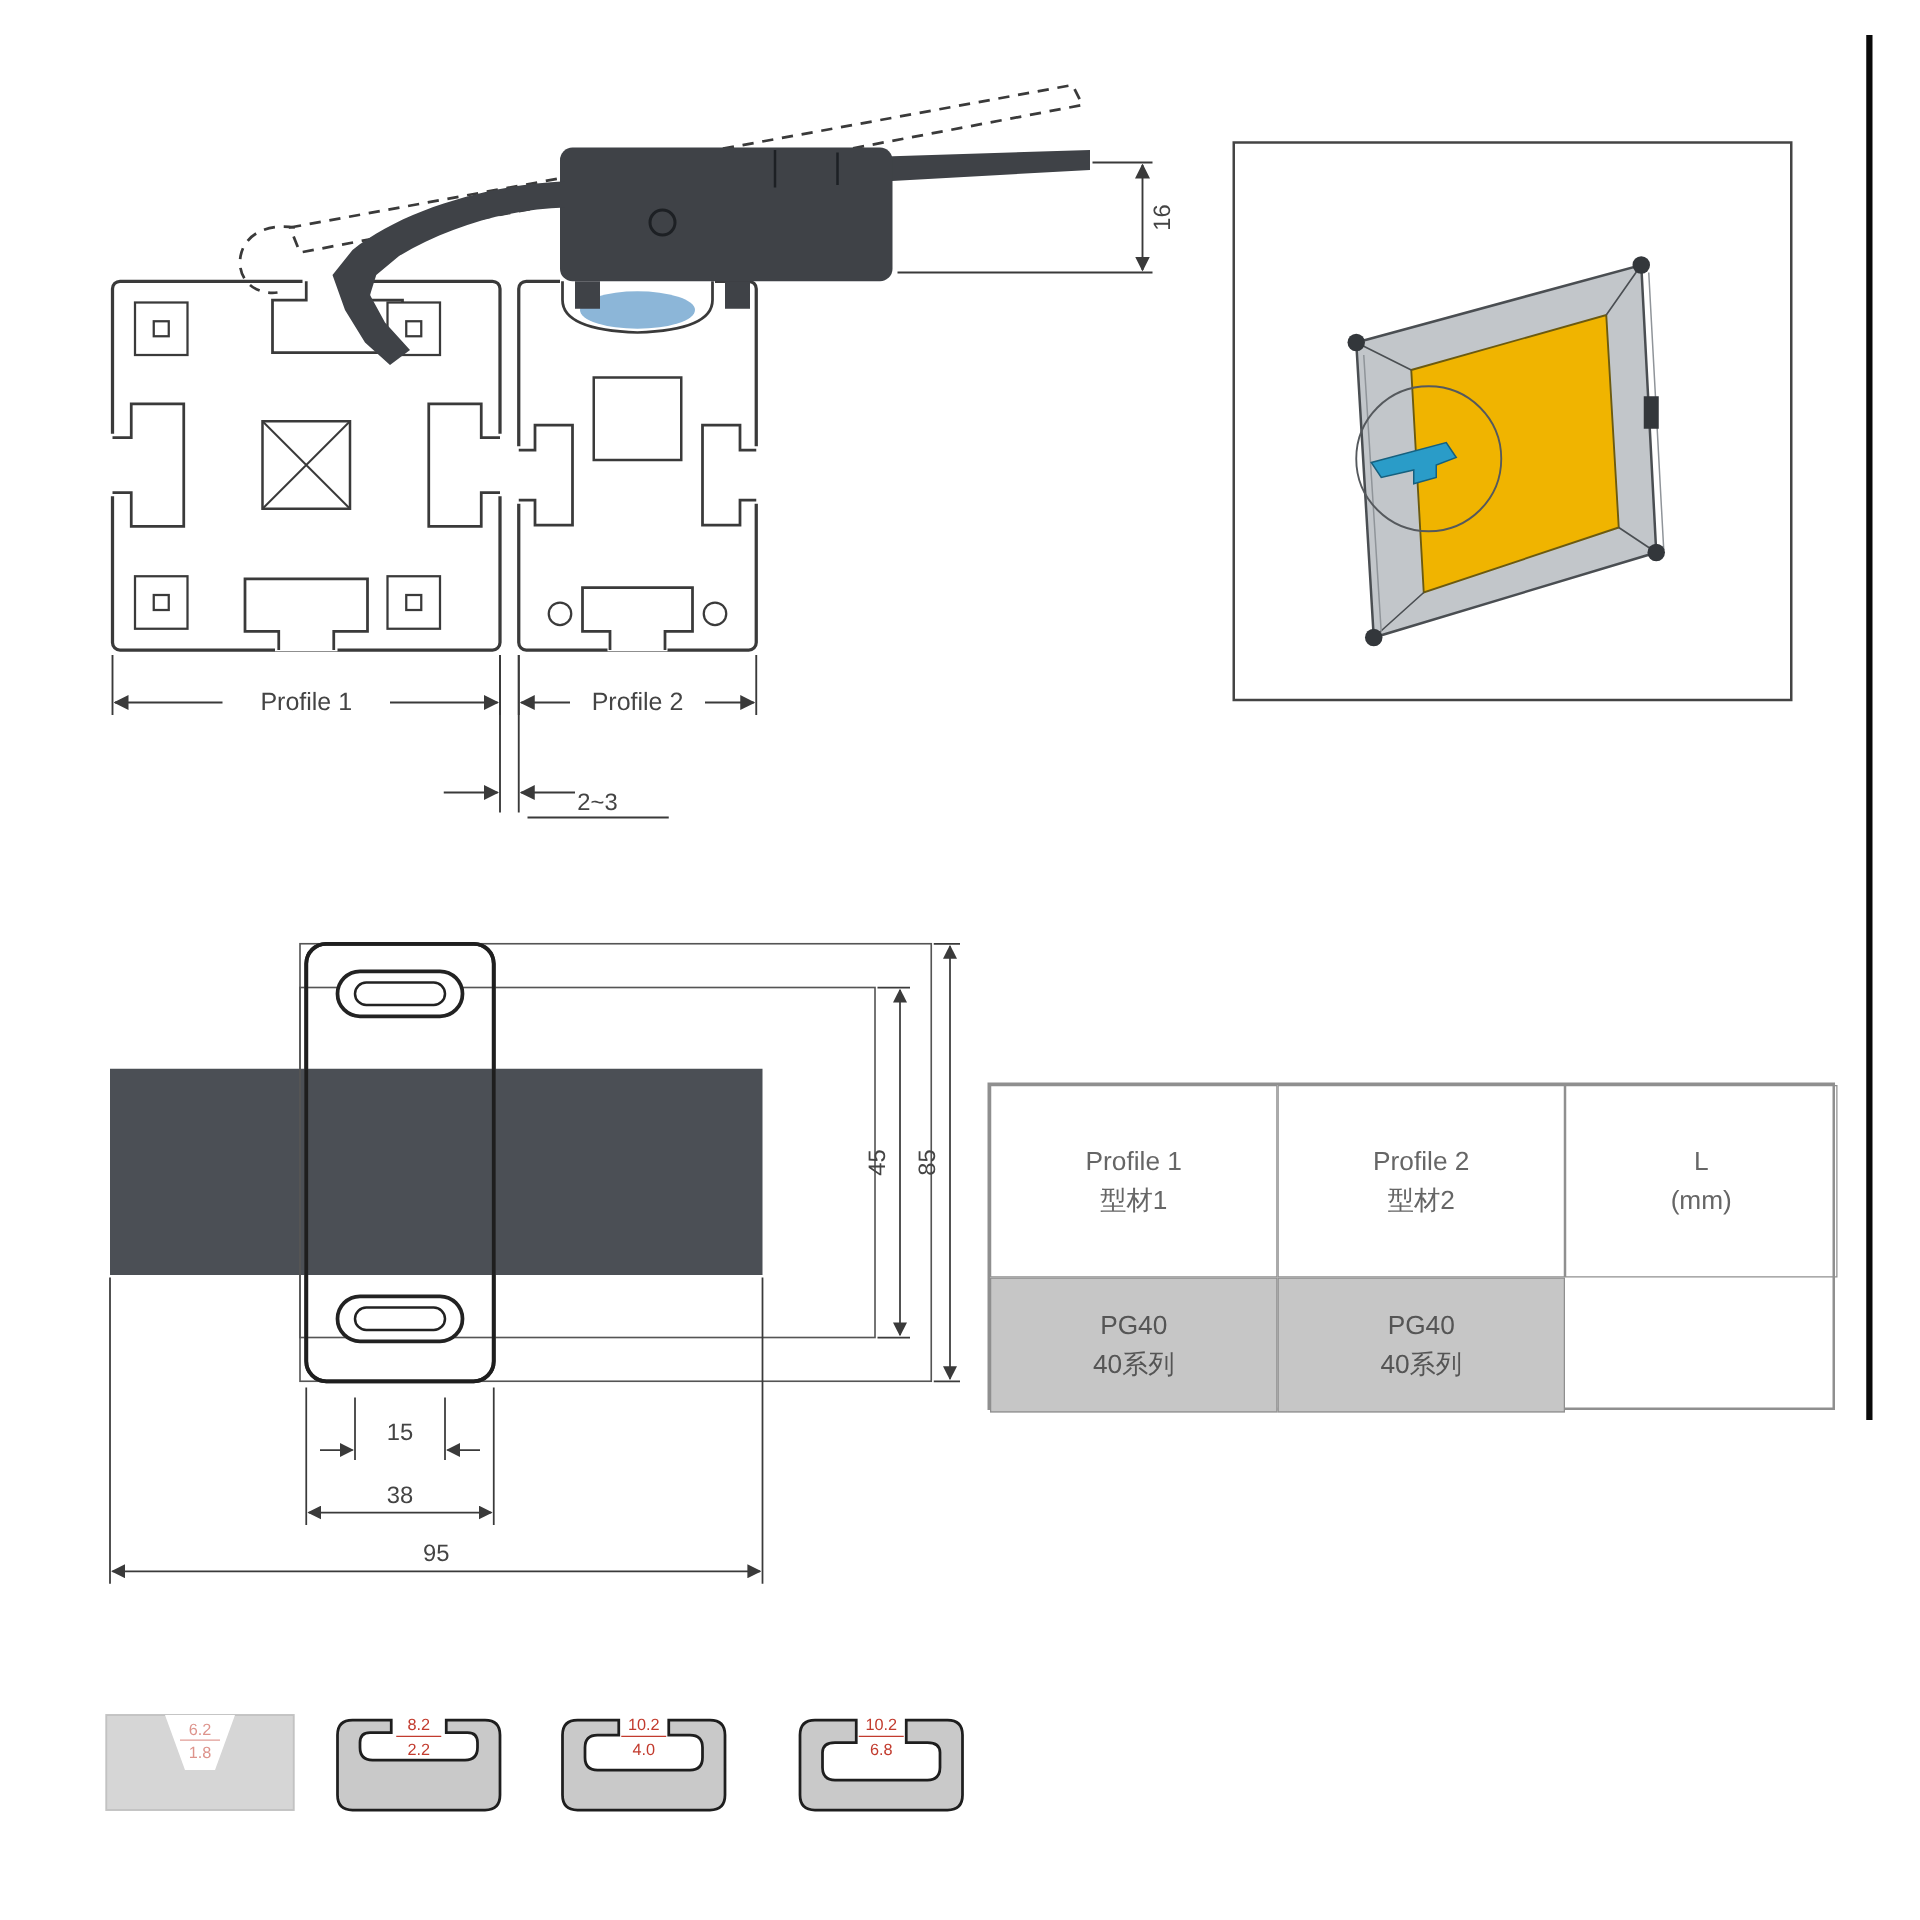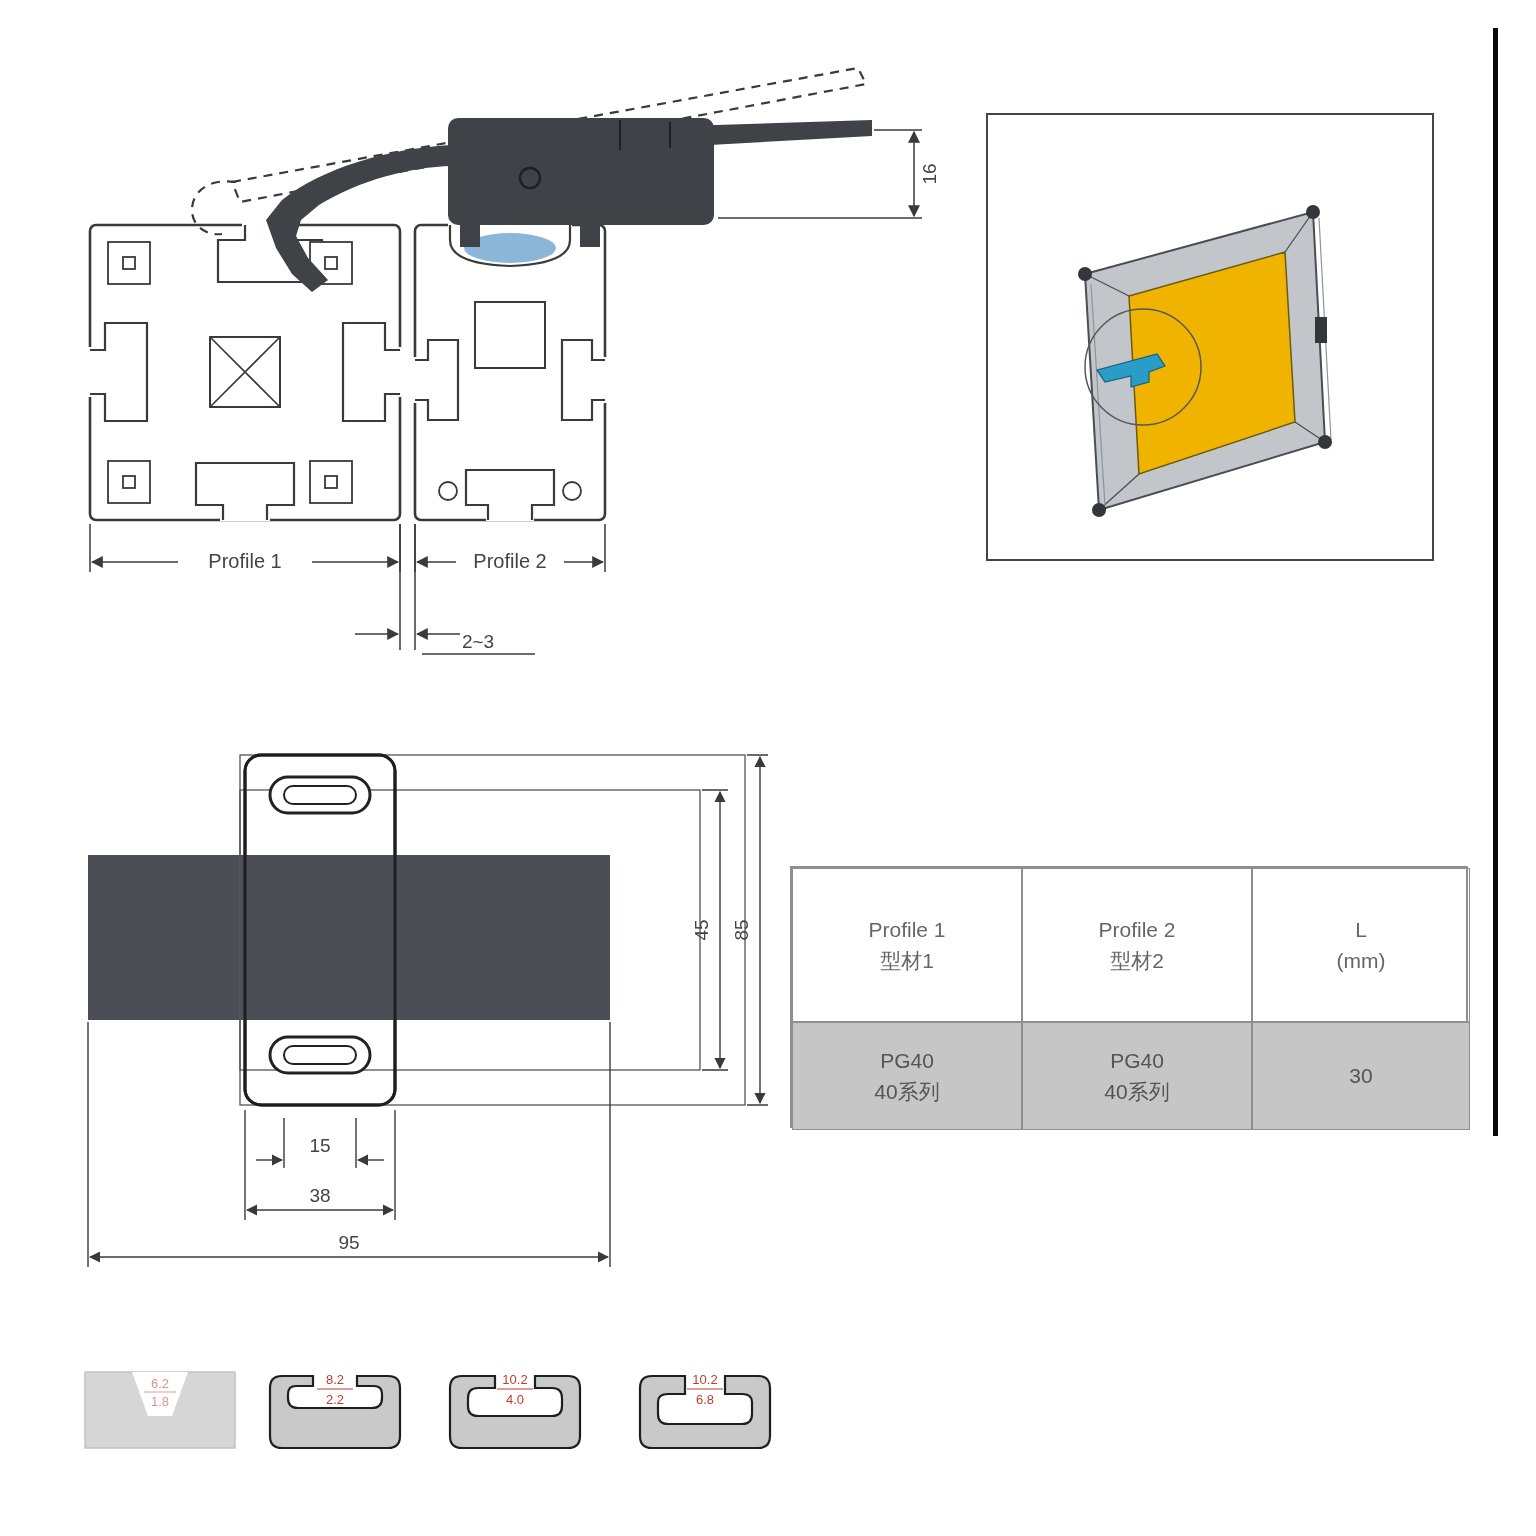--- a/index.html
+++ b/index.html
@@ -183,24 +183,20 @@
       <div>(mm)</div>
   </div>
   <div class="cell data">
     <div>PG40</div>
       <div>40系列</div>
   </div>
   <div class="cell data">
     <div>PG40</div>
       <div>40系列</div>
   </div>
-  <div class="cell data">
-    <div>30</div>
-      <div></div>
-  </div>
 </div>
 
 <svg class="abs" style="left:60px;top:1350px" width="780" height="120" viewBox="0 0 780 120">
 
   <g>
     <rect x="25" y="22" width="150" height="76" fill="#d6d6d6" stroke="#c2c2c2" stroke-width="1.5"></rect>
     <path d="M72,22 L128,22 L112,66 L88,66 Z" fill="#ffffff"></path>
     <g opacity="0.55" fill="#c23b2e" font-size="13" text-anchor="middle">
       <text x="100" y="38">6.2</text>
       <text x="100" y="56">1.8</text>

